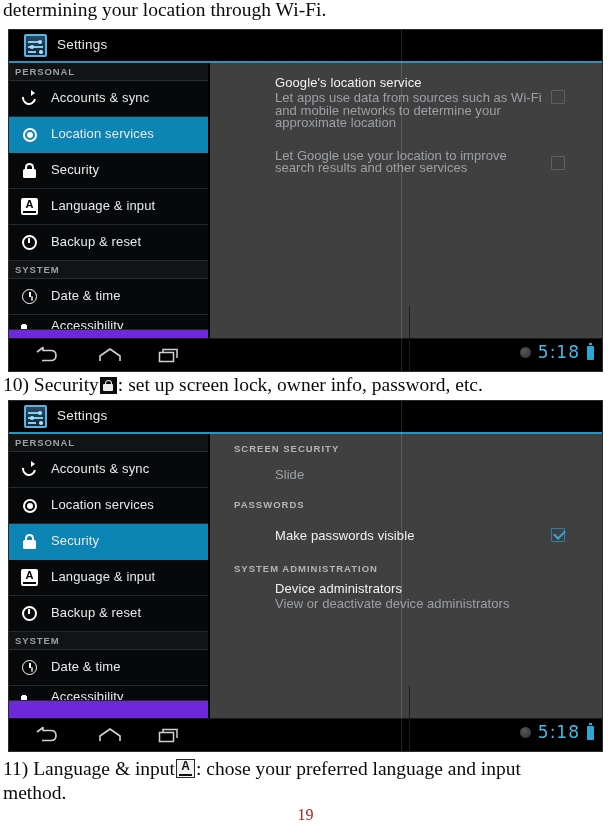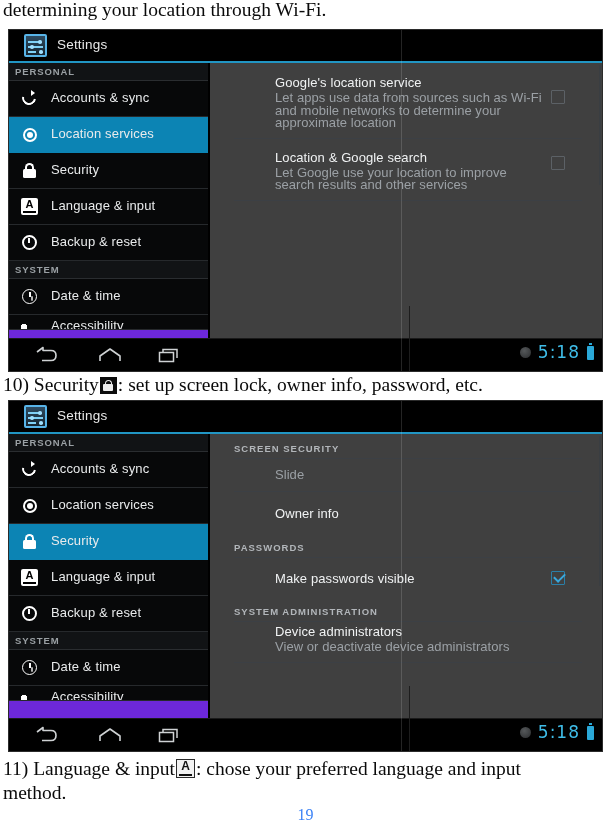--- a/index.html
+++ b/index.html
@@ -226,21 +226,21 @@
   .vscroll{
     position:absolute;right:1px;top:2px;width:2px;height:120px;background:#3a3e42;
   }
   
   .scanline{
     position:absolute;top:0;bottom:0;width:1px;background:rgba(255,255,255,.14);
     pointer-events:none;
   }
   .pagenum{
     position:absolute;left:0;right:0;text-align:center;
-    font-family:"Liberation Serif", serif;font-size:16px;color:#3b82f6;
+    font-family:"Liberation Serif", serif;font-size:16px;color:#b91c1c;
   }
 </style>
 </head>
 <body>
 
 <div class="page">
 
   <div class="prose" style="position:absolute;left:3px;top:-2px;width:606px;">determining your location through Wi-Fi.</div>
 
   <div class="shot" style="left:8px;top:29px;width:595px;height:343px;">
@@ -318,21 +318,20 @@
 
       <div class="c-row" style="padding-top:11px;">
         <div class="c-title">Google's location service</div>
         <div class="c-sub">Let apps use data from sources such as Wi-Fi and mobile networks to determine your approximate location</div>
         <div class="cb" style="top:27px;"></div>
       </div>
 
       <div class="c-div"></div>
 
       <div class="c-row" style="padding-top:10px;">
-        <div class="c-title">Location &amp; Google search</div>
         <div class="c-sub">Let Google use your location to improve search results and other services</div>
         <div class="cb" style="top:17px;"></div>
       </div>
 
       <div class="c-div"></div>
     </div>
 
     <div class="navbar">
       <div class="sysdivider"></div>
       <div class="nbtn nb-back">
@@ -439,23 +438,20 @@
       <div class="vscroll" style="height:150px;"></div>
 
       <div class="c-sec" style="margin-top:5px;">SCREEN SECURITY</div>
       <div class="c-div"></div>
 
       <div class="c-row" style="padding-top:9px;padding-bottom:9px;">
         <div class="c-sub">Slide</div>
       </div>
       <div class="c-div"></div>
 
-      <div class="c-row" style="padding-top:13px;padding-bottom:13px;">
-        <div class="c-title">Owner info</div>
-      </div>
 
       <div class="c-sec" style="margin-top:3px;">PASSWORDS</div>
       <div class="c-div"></div>
 
       <div class="c-row" style="padding-top:12px;padding-bottom:12px;">
         <div class="c-title">Make passwords visible</div>
         <div class="cb checked" style="top:13px;"></div>
       </div>
 
       <div class="c-sec" style="margin-top:3px;">SYSTEM ADMINISTRATION</div>

